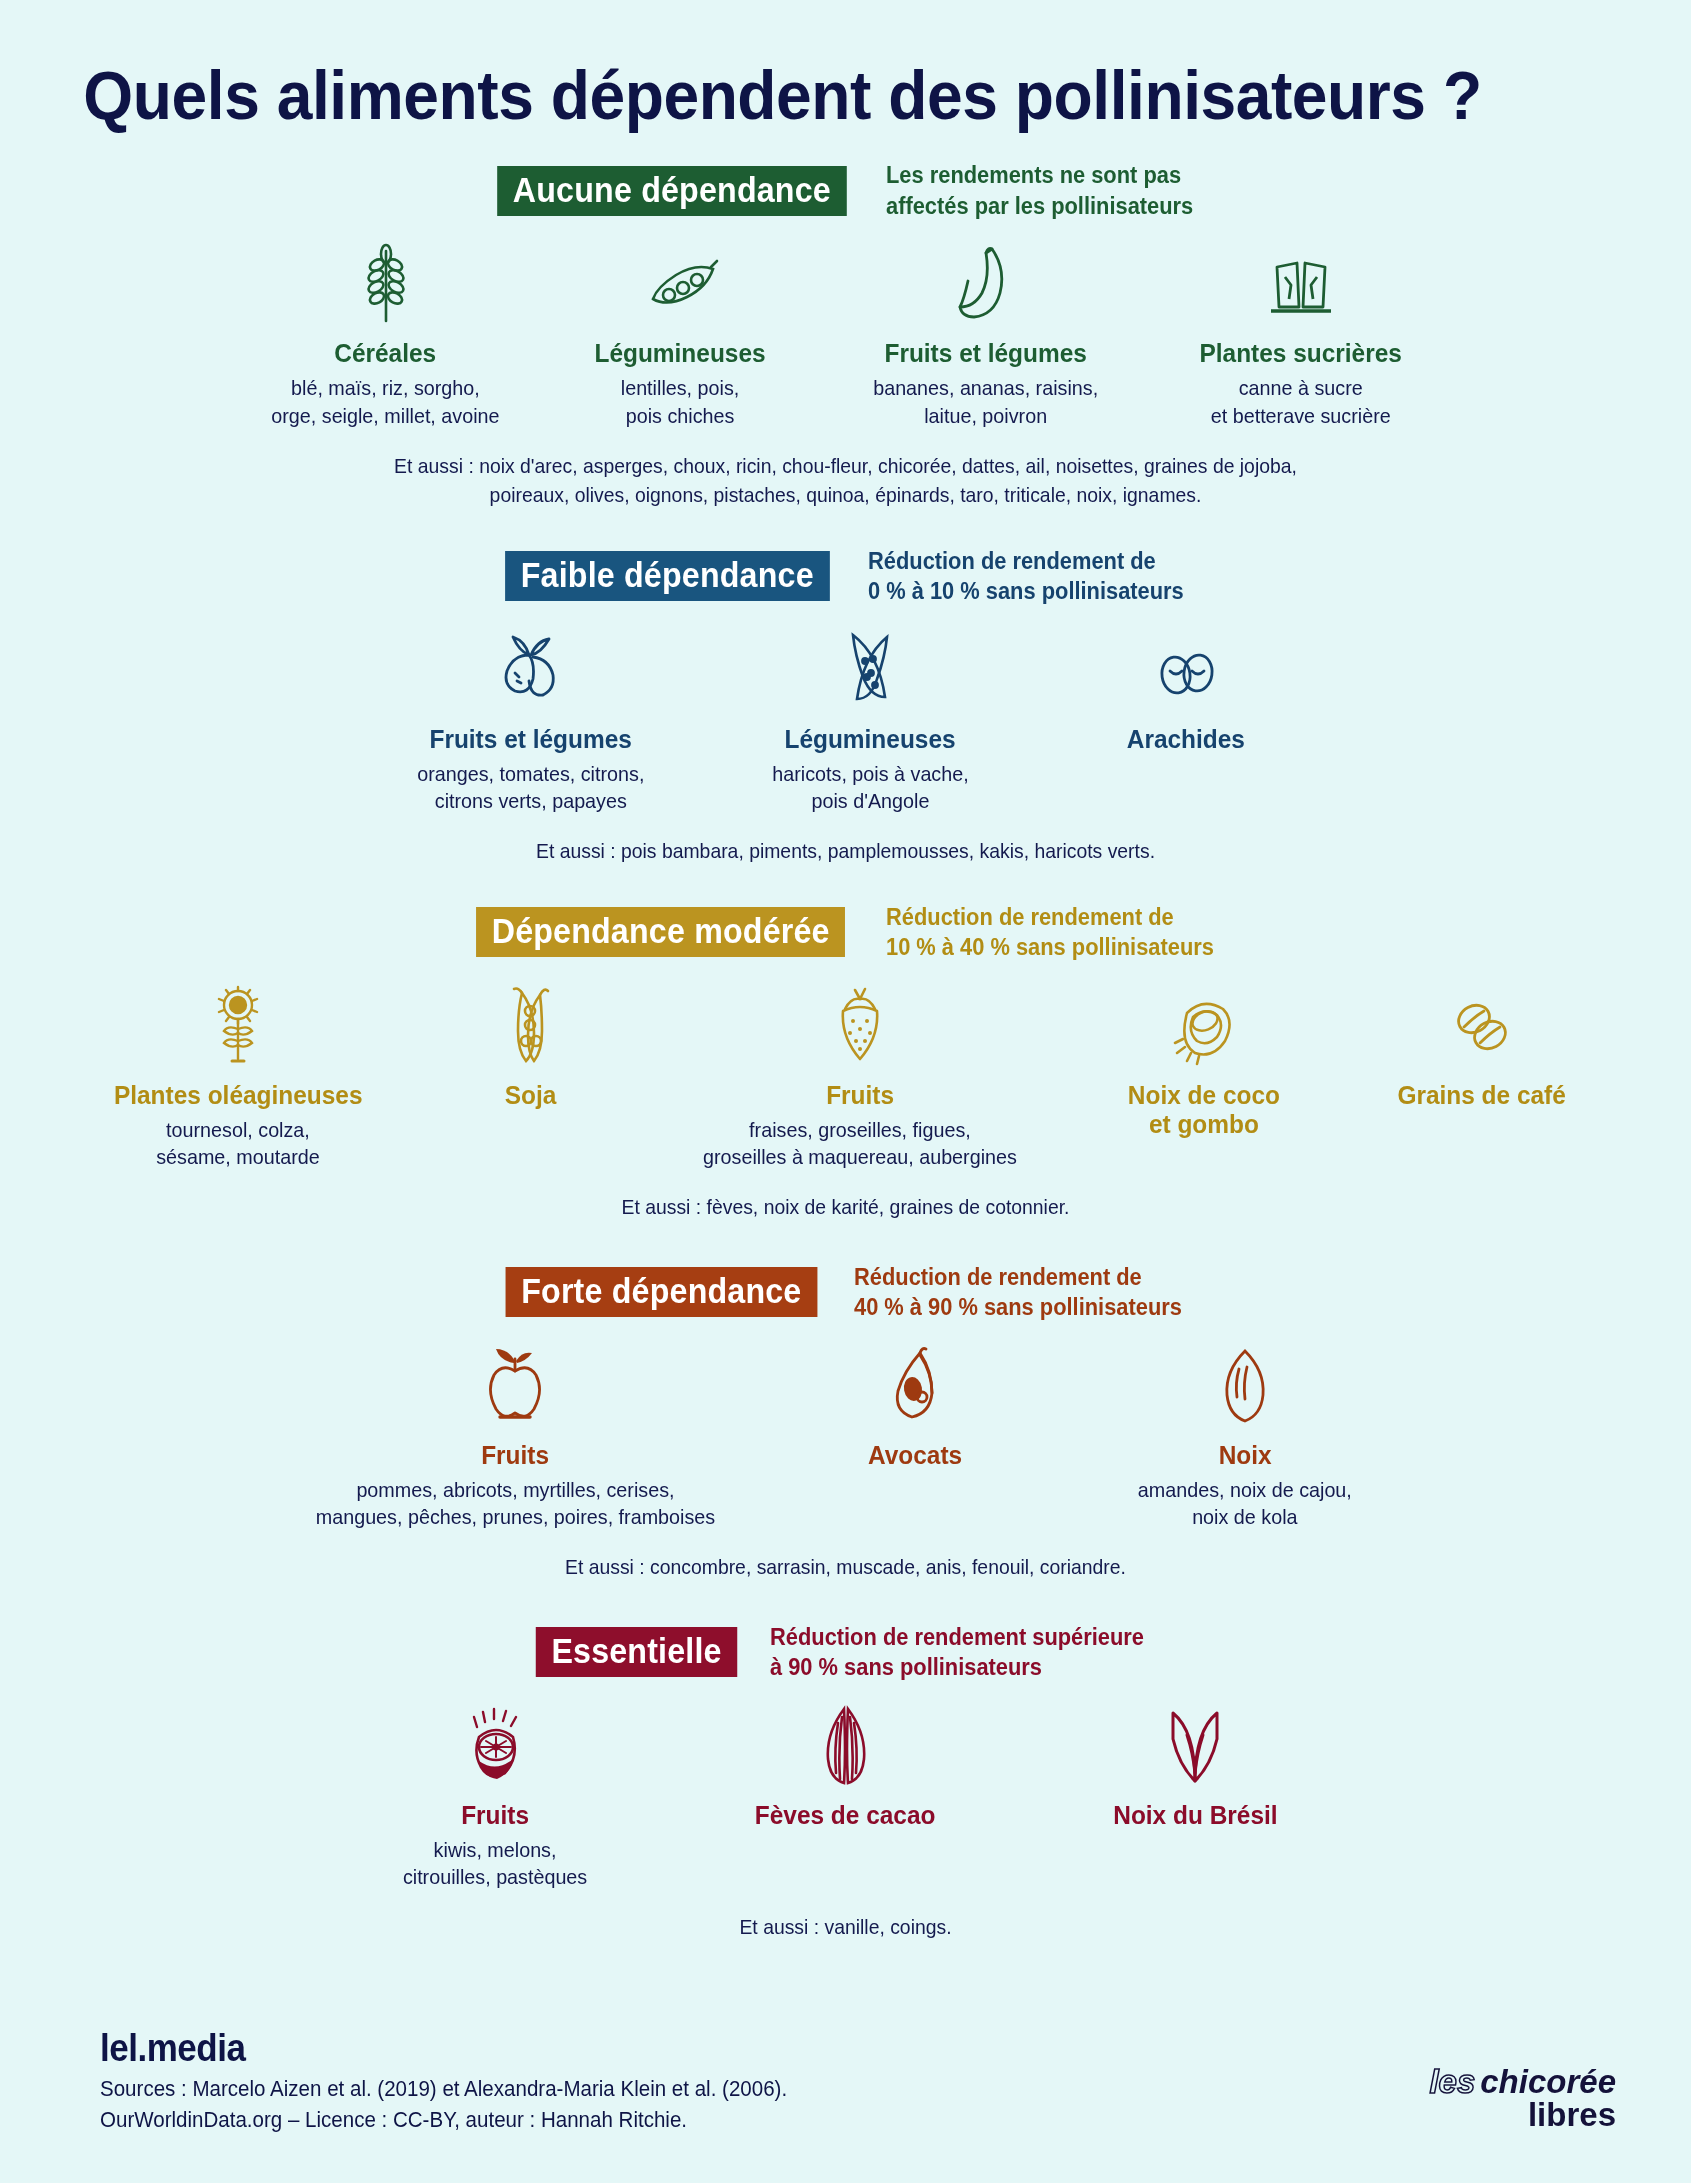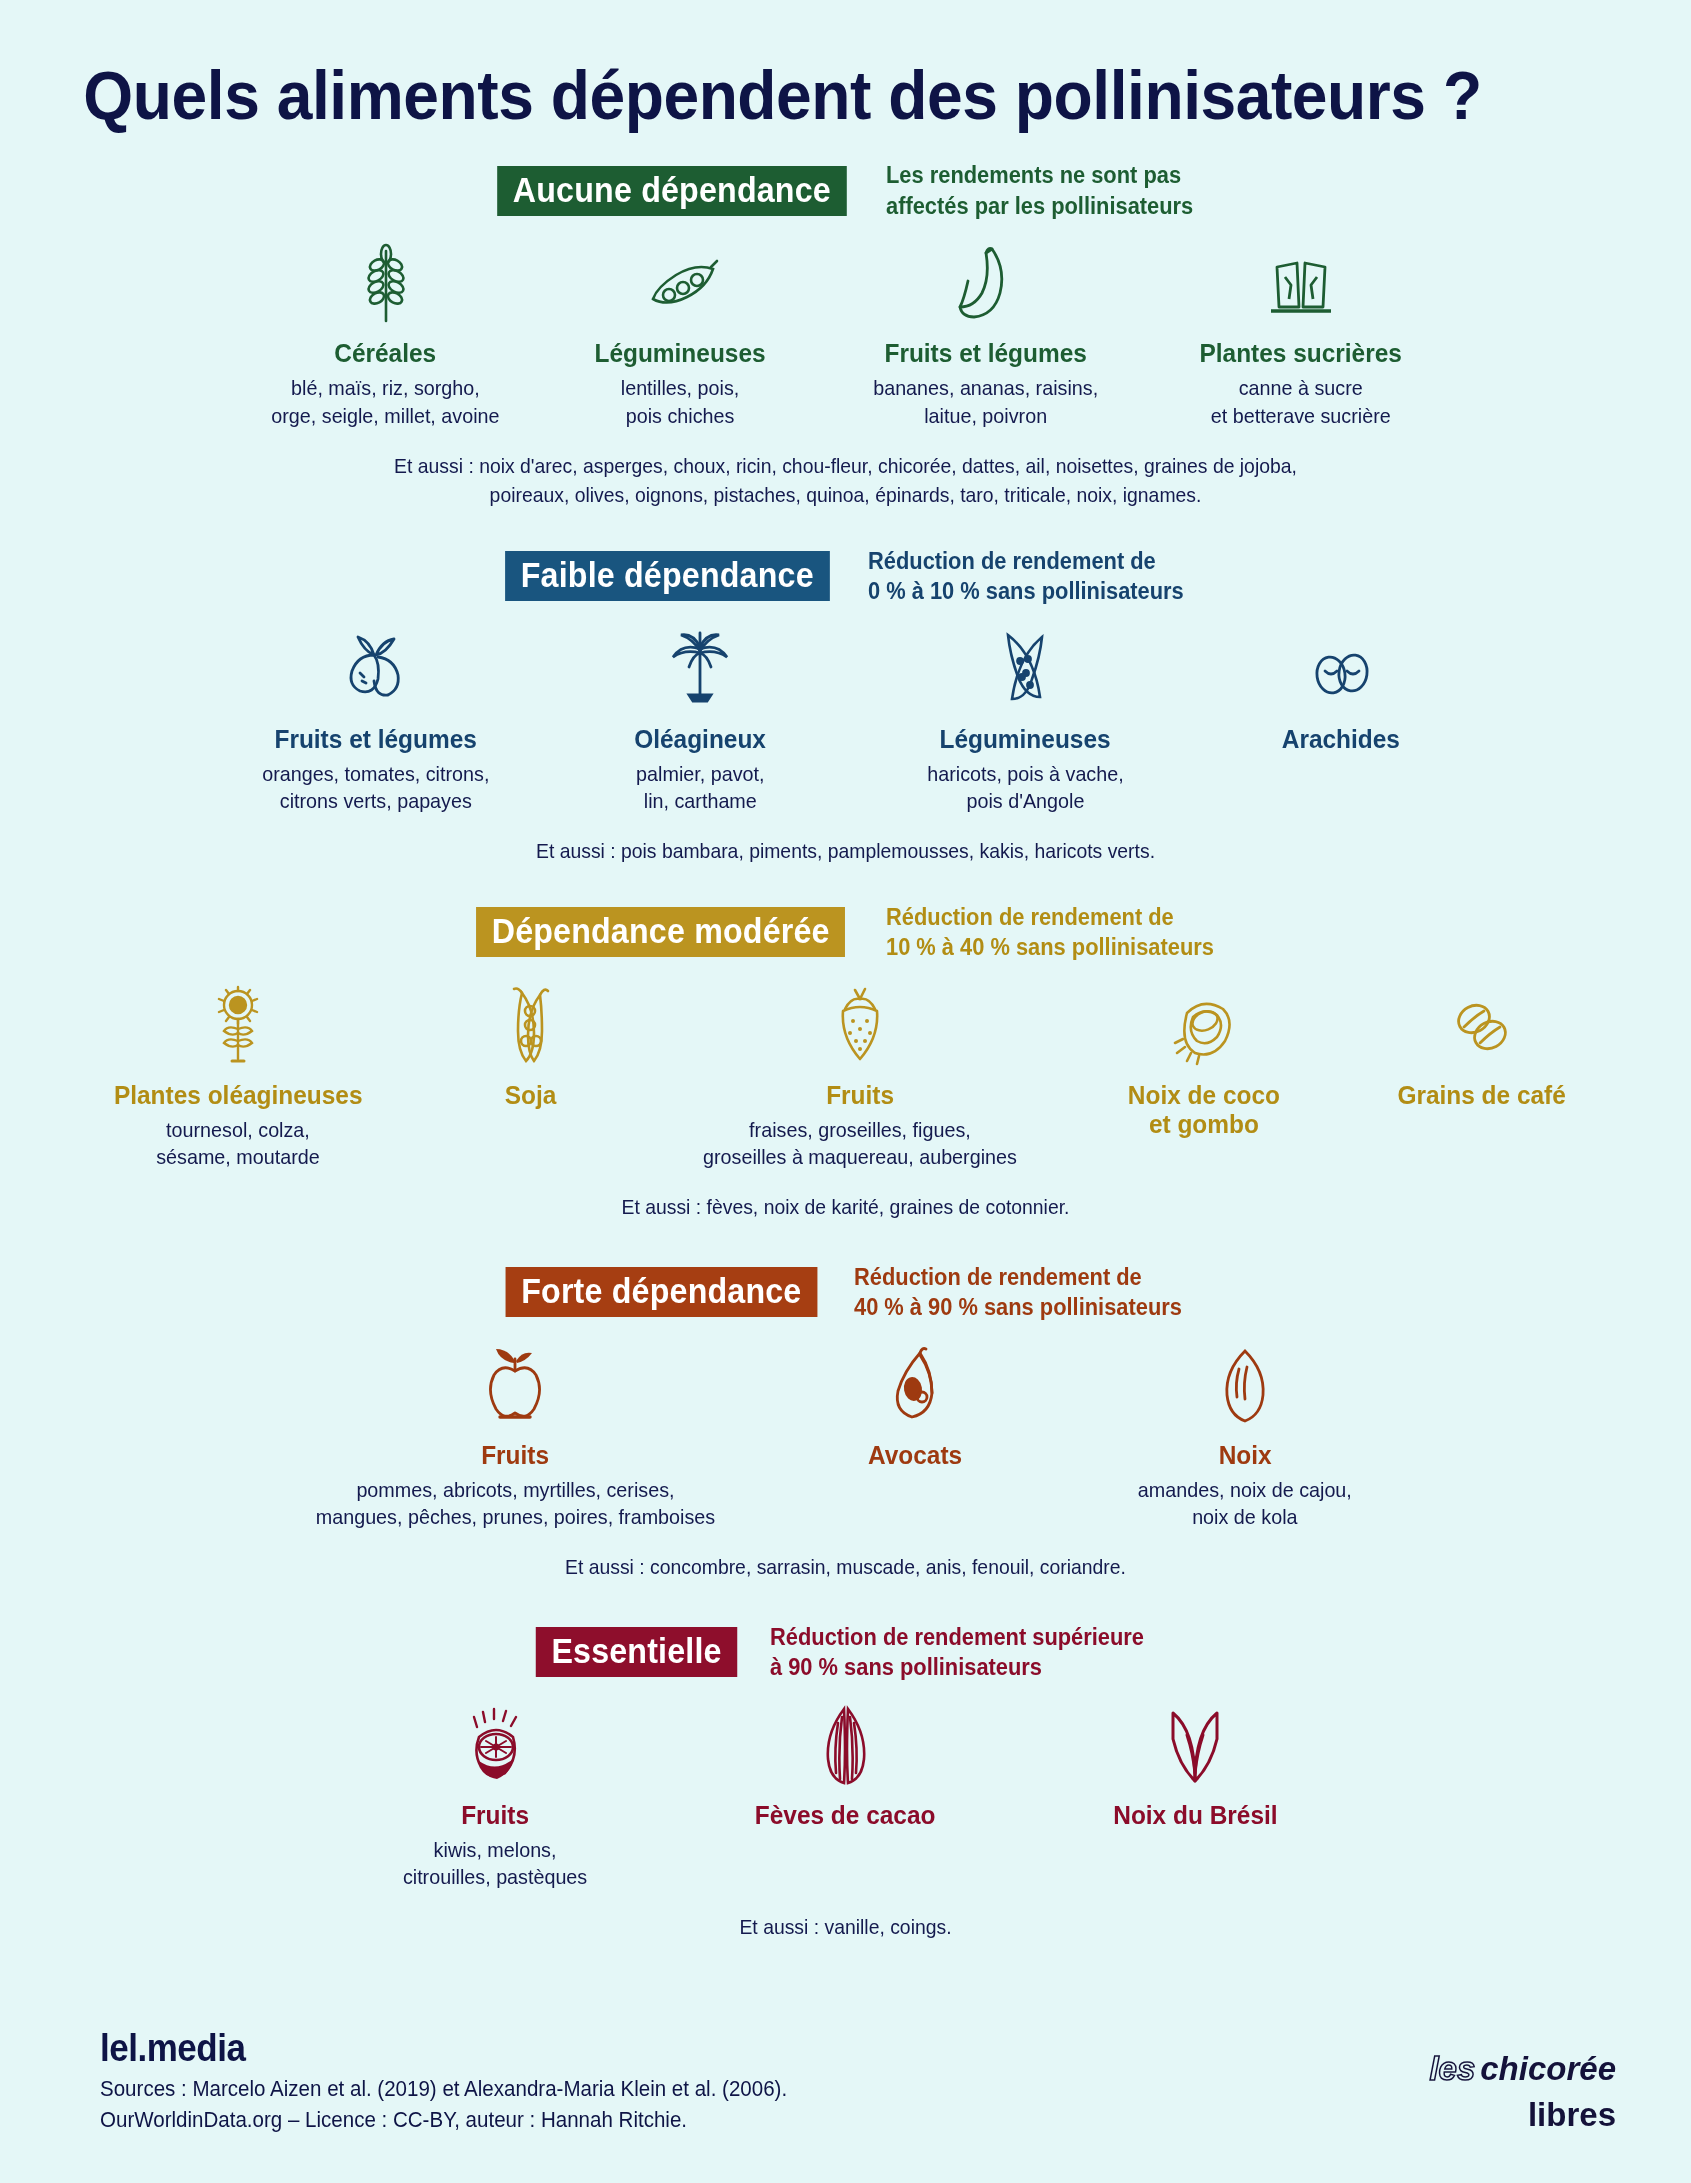--- a/index.html
+++ b/index.html
@@ -156,21 +156,21 @@
     transform-origin: left bottom;
   }
   .logo {
     text-align: right;
     line-height: 0.98;
     font-family: "Liberation Sans Narrow", "Liberation Sans", sans-serif;
     font-weight: 700;
     padding-bottom: 4px;
   }
   .logo-line1 { font-size: 33px; white-space: nowrap; }
-  .logo-line2 { font-size: 33px; color: #14123a; margin-top: 13px; }
+  .logo-line2 { font-size: 33px; color: #14123a; }
   .logo-les {
     color: transparent;
     -webkit-text-stroke: 1.5px #14123a;
     font-style: italic;
     margin-right: 5px;
   }
   .logo-el { color: #14123a; font-style: italic; }
 
   svg { display: block; }
 </style>
@@ -283,39 +283,20 @@
               <path d="M40 28 Q46 14 58 12 Q50 26 40 28 Z"></path>
               <path d="M24 46 L28 50 M26 54 L30 56"></path>
             </g>
           </svg>
         </div>
         <div class="item-label" style="color:#16436e;">Fruits et légumes</div>
         <div class="item-sub">oranges, tomates, citrons,
 citrons verts, papayes</div>
       </div>
 
-      <div class="item" style="width:278px;">
-        <div class="icon-wrap">
-          <svg width="75" height="85" viewBox="0 0 75 85">
-            <g stroke="#16436e" stroke-width="2.8" fill="none" stroke-linecap="round">
-              <path d="M37 22 L37 68"></path>
-              <path d="M37 22 Q20 16 10 30 Q22 22 37 26"></path>
-              <path d="M37 22 Q54 16 64 30 Q52 22 37 26"></path>
-              <path d="M37 20 Q30 6 18 8 Q30 12 37 24"></path>
-              <path d="M37 20 Q44 6 56 8 Q44 12 37 24"></path>
-              <path d="M37 18 L37 6"></path>
-              <path d="M26 40 Q30 28 37 26 M48 40 Q44 28 37 26"></path>
-              <path d="M26 68 L48 68 L44 74 L30 74 Z" fill="#16436e"></path>
-            </g>
-          </svg>
-        </div>
-        <div class="item-label" style="color:#16436e;">Oléagineux</div>
-        <div class="item-sub">palmier, pavot,
-lin, carthame</div>
-      </div>
 
       <div class="item" style="width:308px;">
         <div class="icon-wrap">
           <svg width="75" height="85" viewBox="0 0 75 85">
             <g stroke="#16436e" stroke-width="2.6" fill="none" stroke-linecap="round">
               <path d="M20 8 Q46 28 52 70 Q38 70 30 50 Q22 28 20 8 Z"></path>
               <path d="M54 10 Q30 30 24 72 Q38 72 44 52 Q52 30 54 10 Z"></path>
               <circle cx="32" cy="34" r="2.6" fill="#16436e"></circle>
               <circle cx="38" cy="46" r="2.6" fill="#16436e"></circle>
               <circle cx="42" cy="58" r="2.6" fill="#16436e"></circle>

